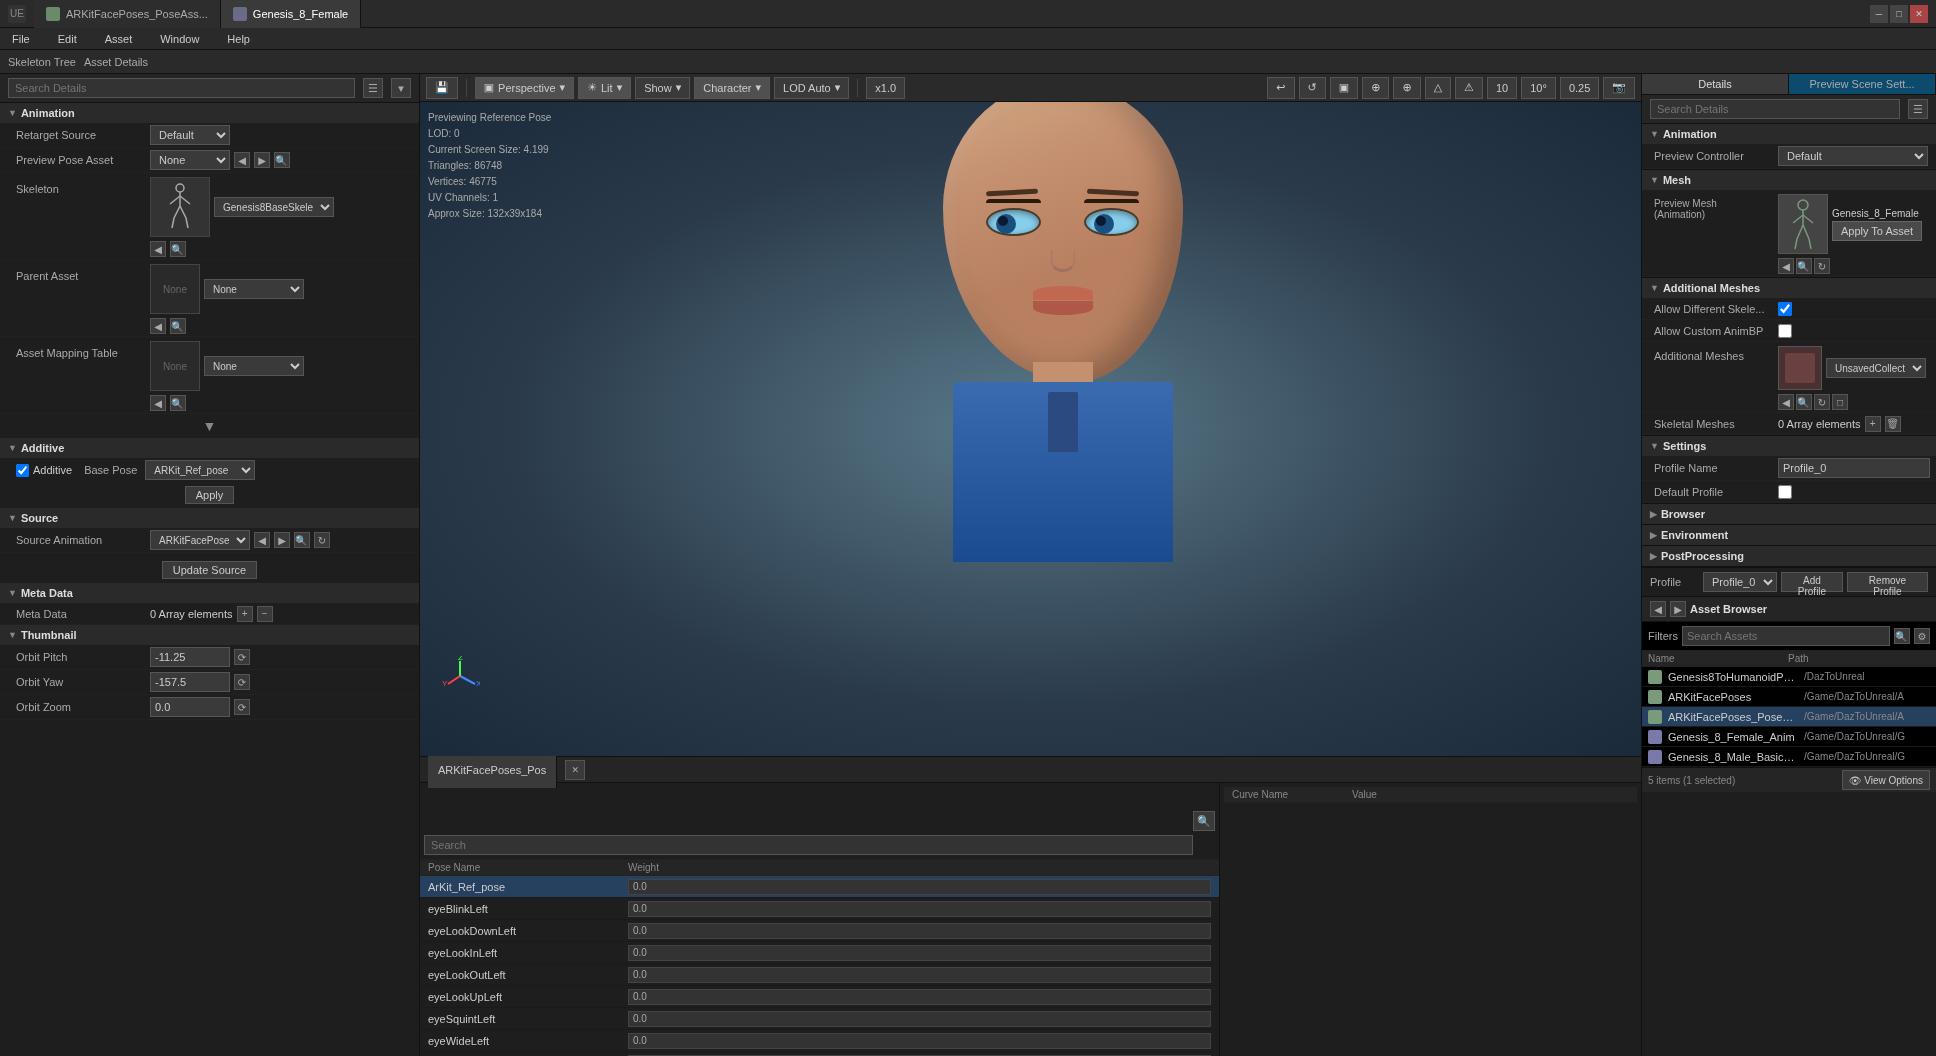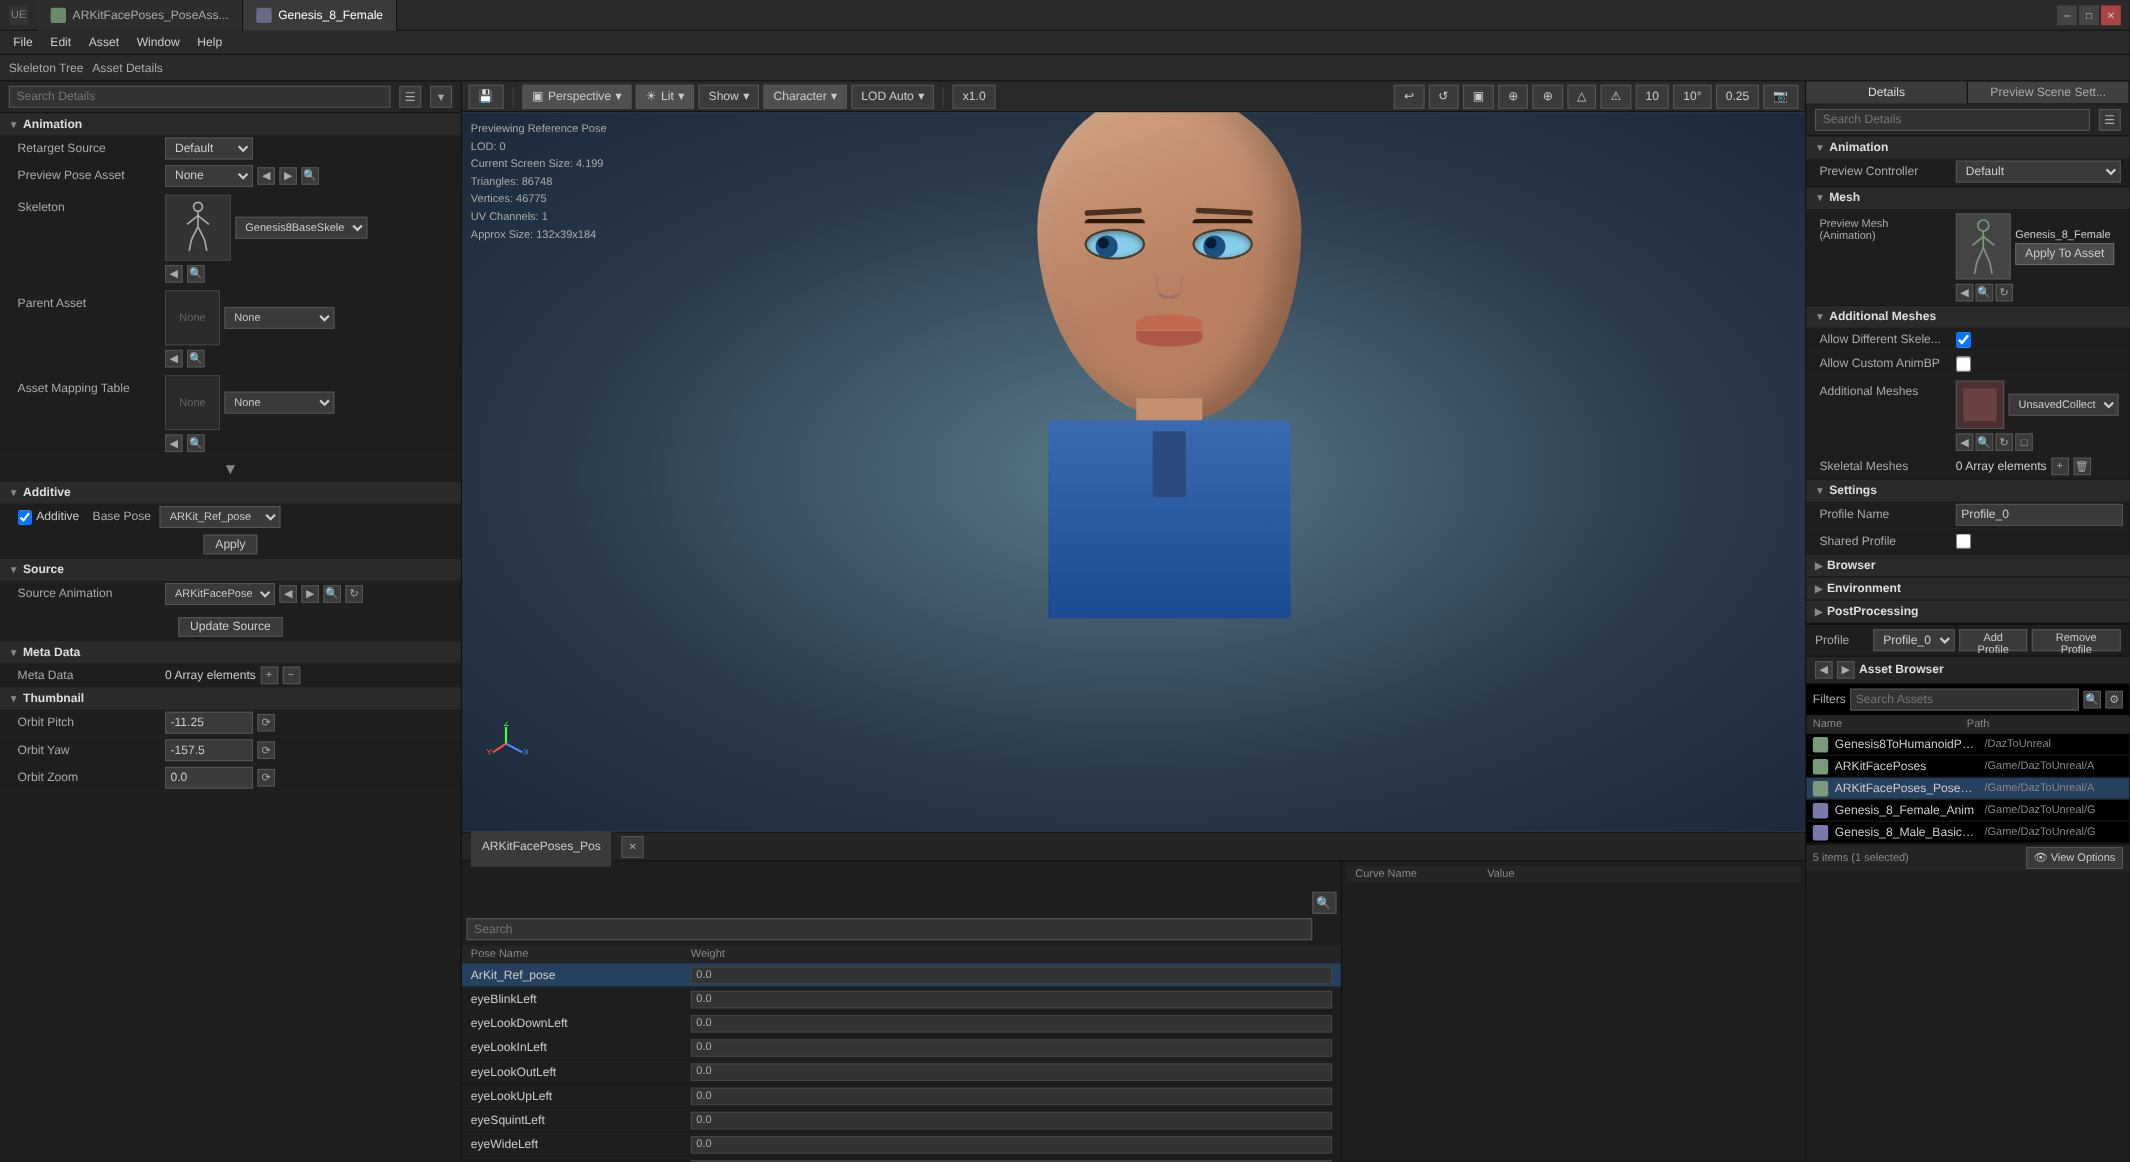--- a/index.html
+++ b/index.html
@@ -76,21 +76,21 @@
       cursor: pointer;
     }
 
     
     .menu-bar {
       height: 22px;
       background: #2a2a2a;
       display: flex;
       align-items: center;
       padding: 0 8px;
-      gap: 8px;
+      gap: 20px;
       border-bottom: 1px solid #111;
     }
     .menu-item {
       font-size: 11px;
       color: #ccc;
       cursor: pointer;
       padding: 2px 4px;
     }
 
     
@@ -734,21 +734,21 @@
       background: #3a3a3a;
       border: 1px solid #555;
       color: #ccc;
       font-size: 11px;
       padding: 2px 10px;
       cursor: pointer;
     }
 
     .right-panel-tabs-row {
       display: flex;
-      background: #404040;
+      background: #0c4a6e;
       border-bottom: 1px solid #111;
     }
     .right-panel-tab {
       flex: 1;
       text-align: center;
       padding: 4px 0;
       font-size: 11px;
       color: #aaa;
       cursor: pointer;
       border-right: 1px solid #111;
@@ -1292,21 +1292,21 @@
         <span class="section-arrow">▼</span>
         <span>Settings</span>
       </div>
       <div class="rp-prop-row">
         <span class="rp-label">Profile Name</span>
         <div class="rp-value">
           <input type="text" class="rp-input" value="Profile_0" style="">
         </div>
       </div>
       <div class="rp-prop-row">
-        <span class="rp-label">Shared Profile</span>
+        <span class="rp-label">Default Profile</span>
         <div class="rp-value">
           <input type="checkbox" class="rp-checkbox" style="">
         </div>
       </div>
     </div>
 
     <div class="rp-section">
       <div class="rp-section-header">
         <span class="section-arrow">▶</span>
         <span>Browser</span>

